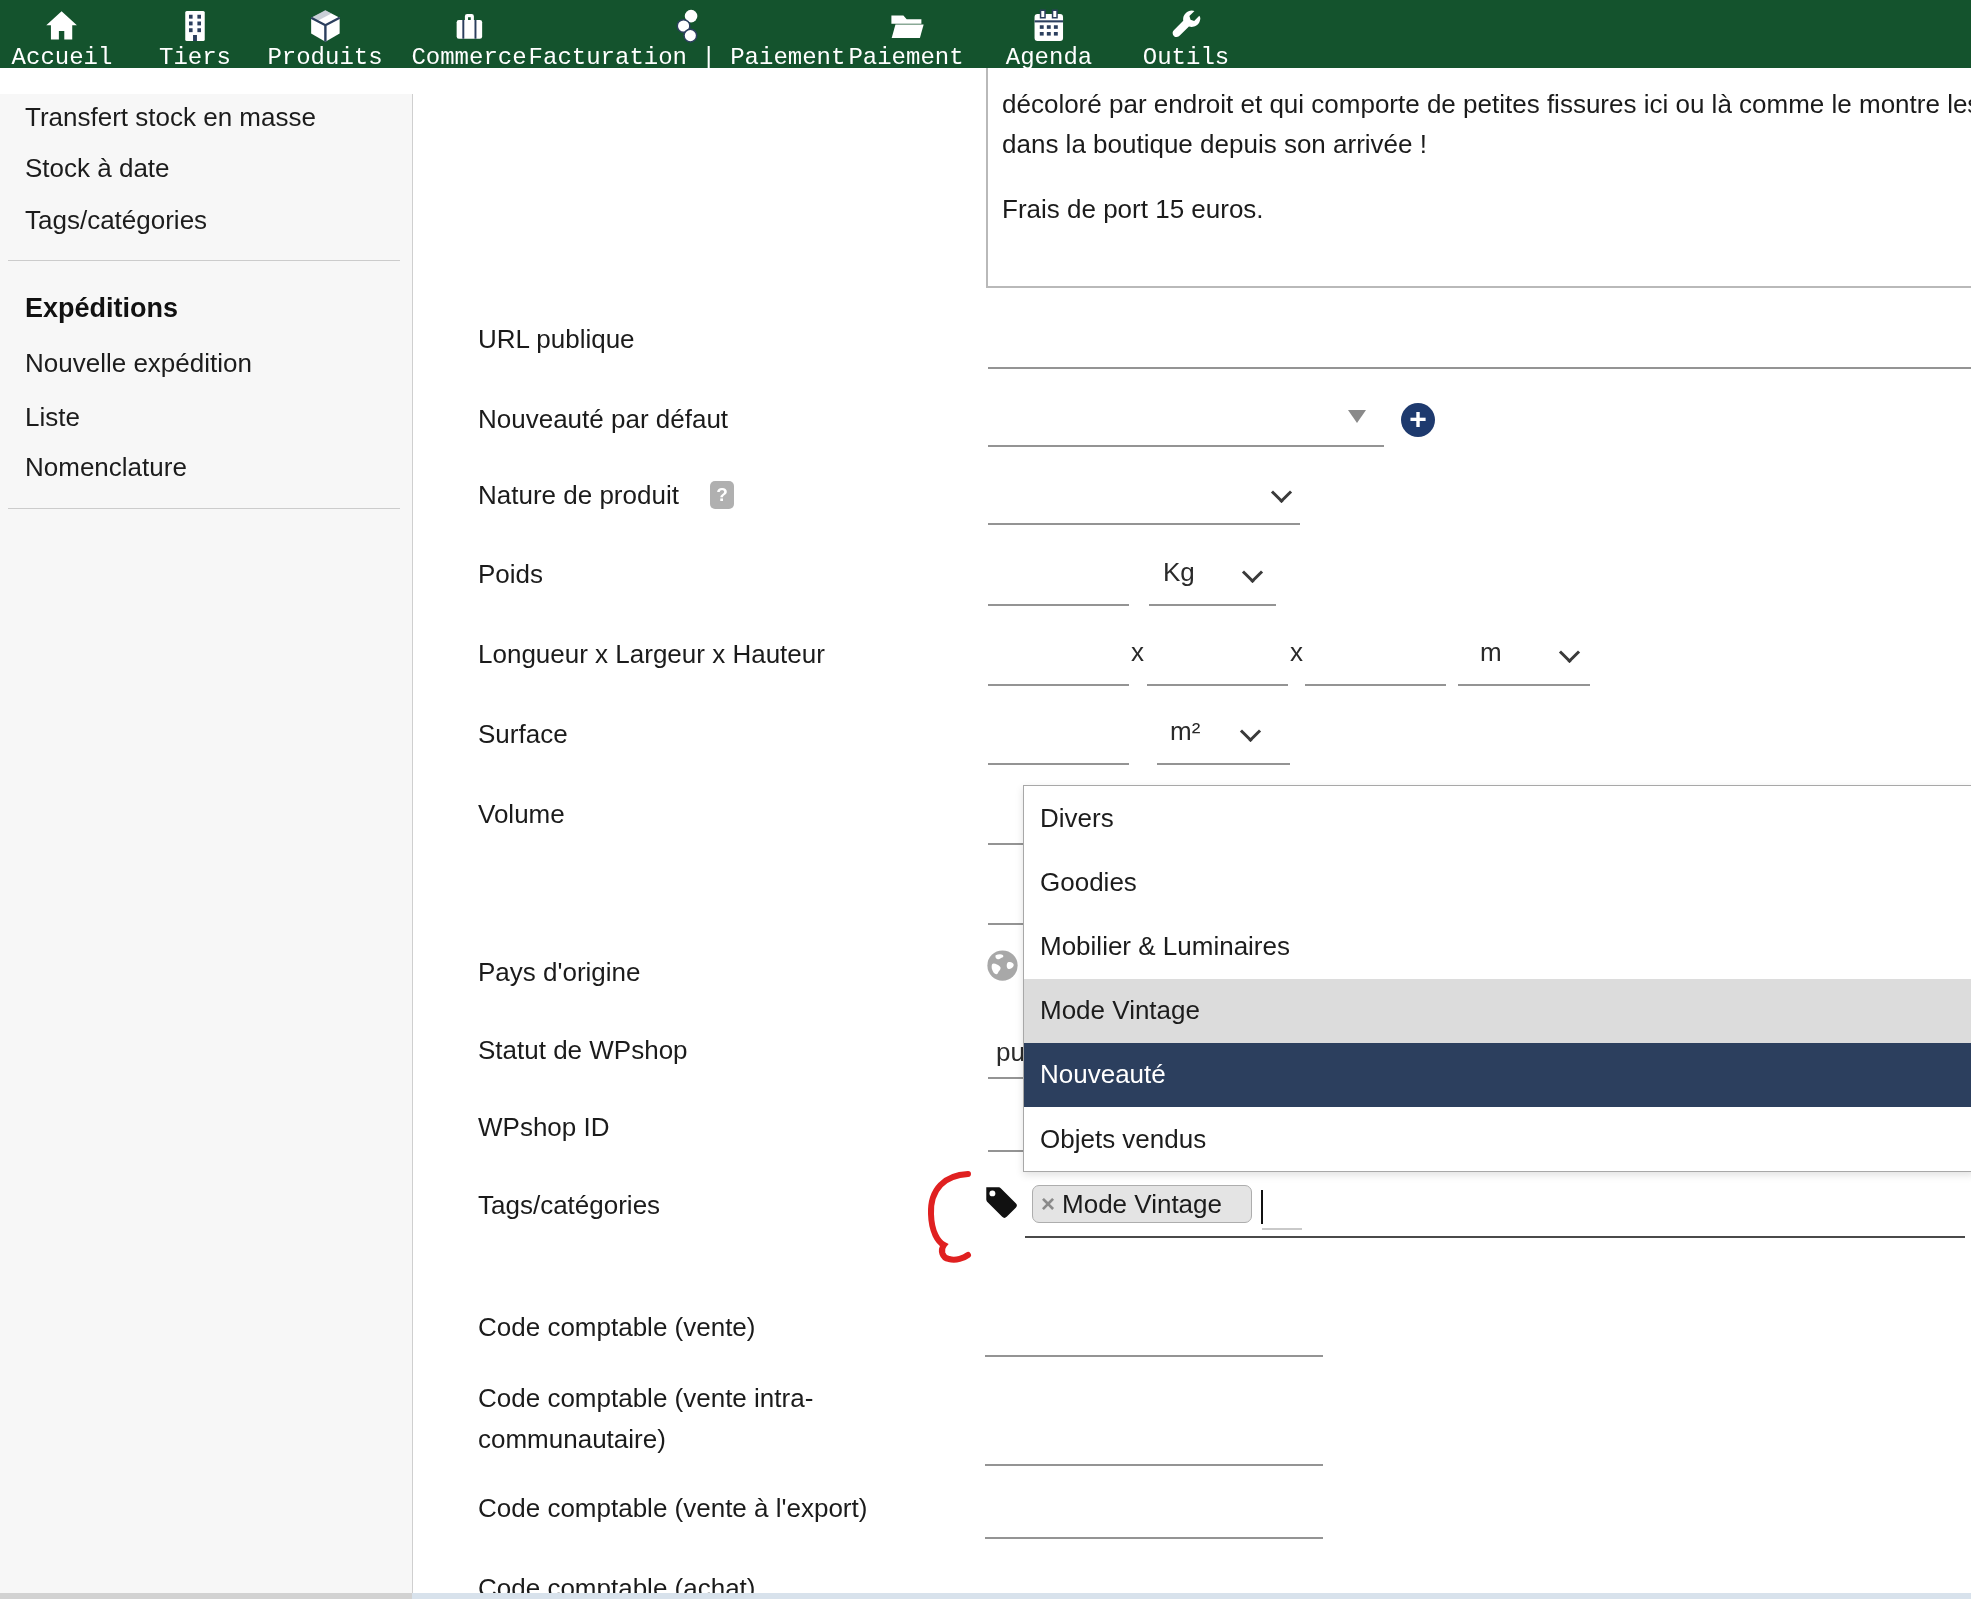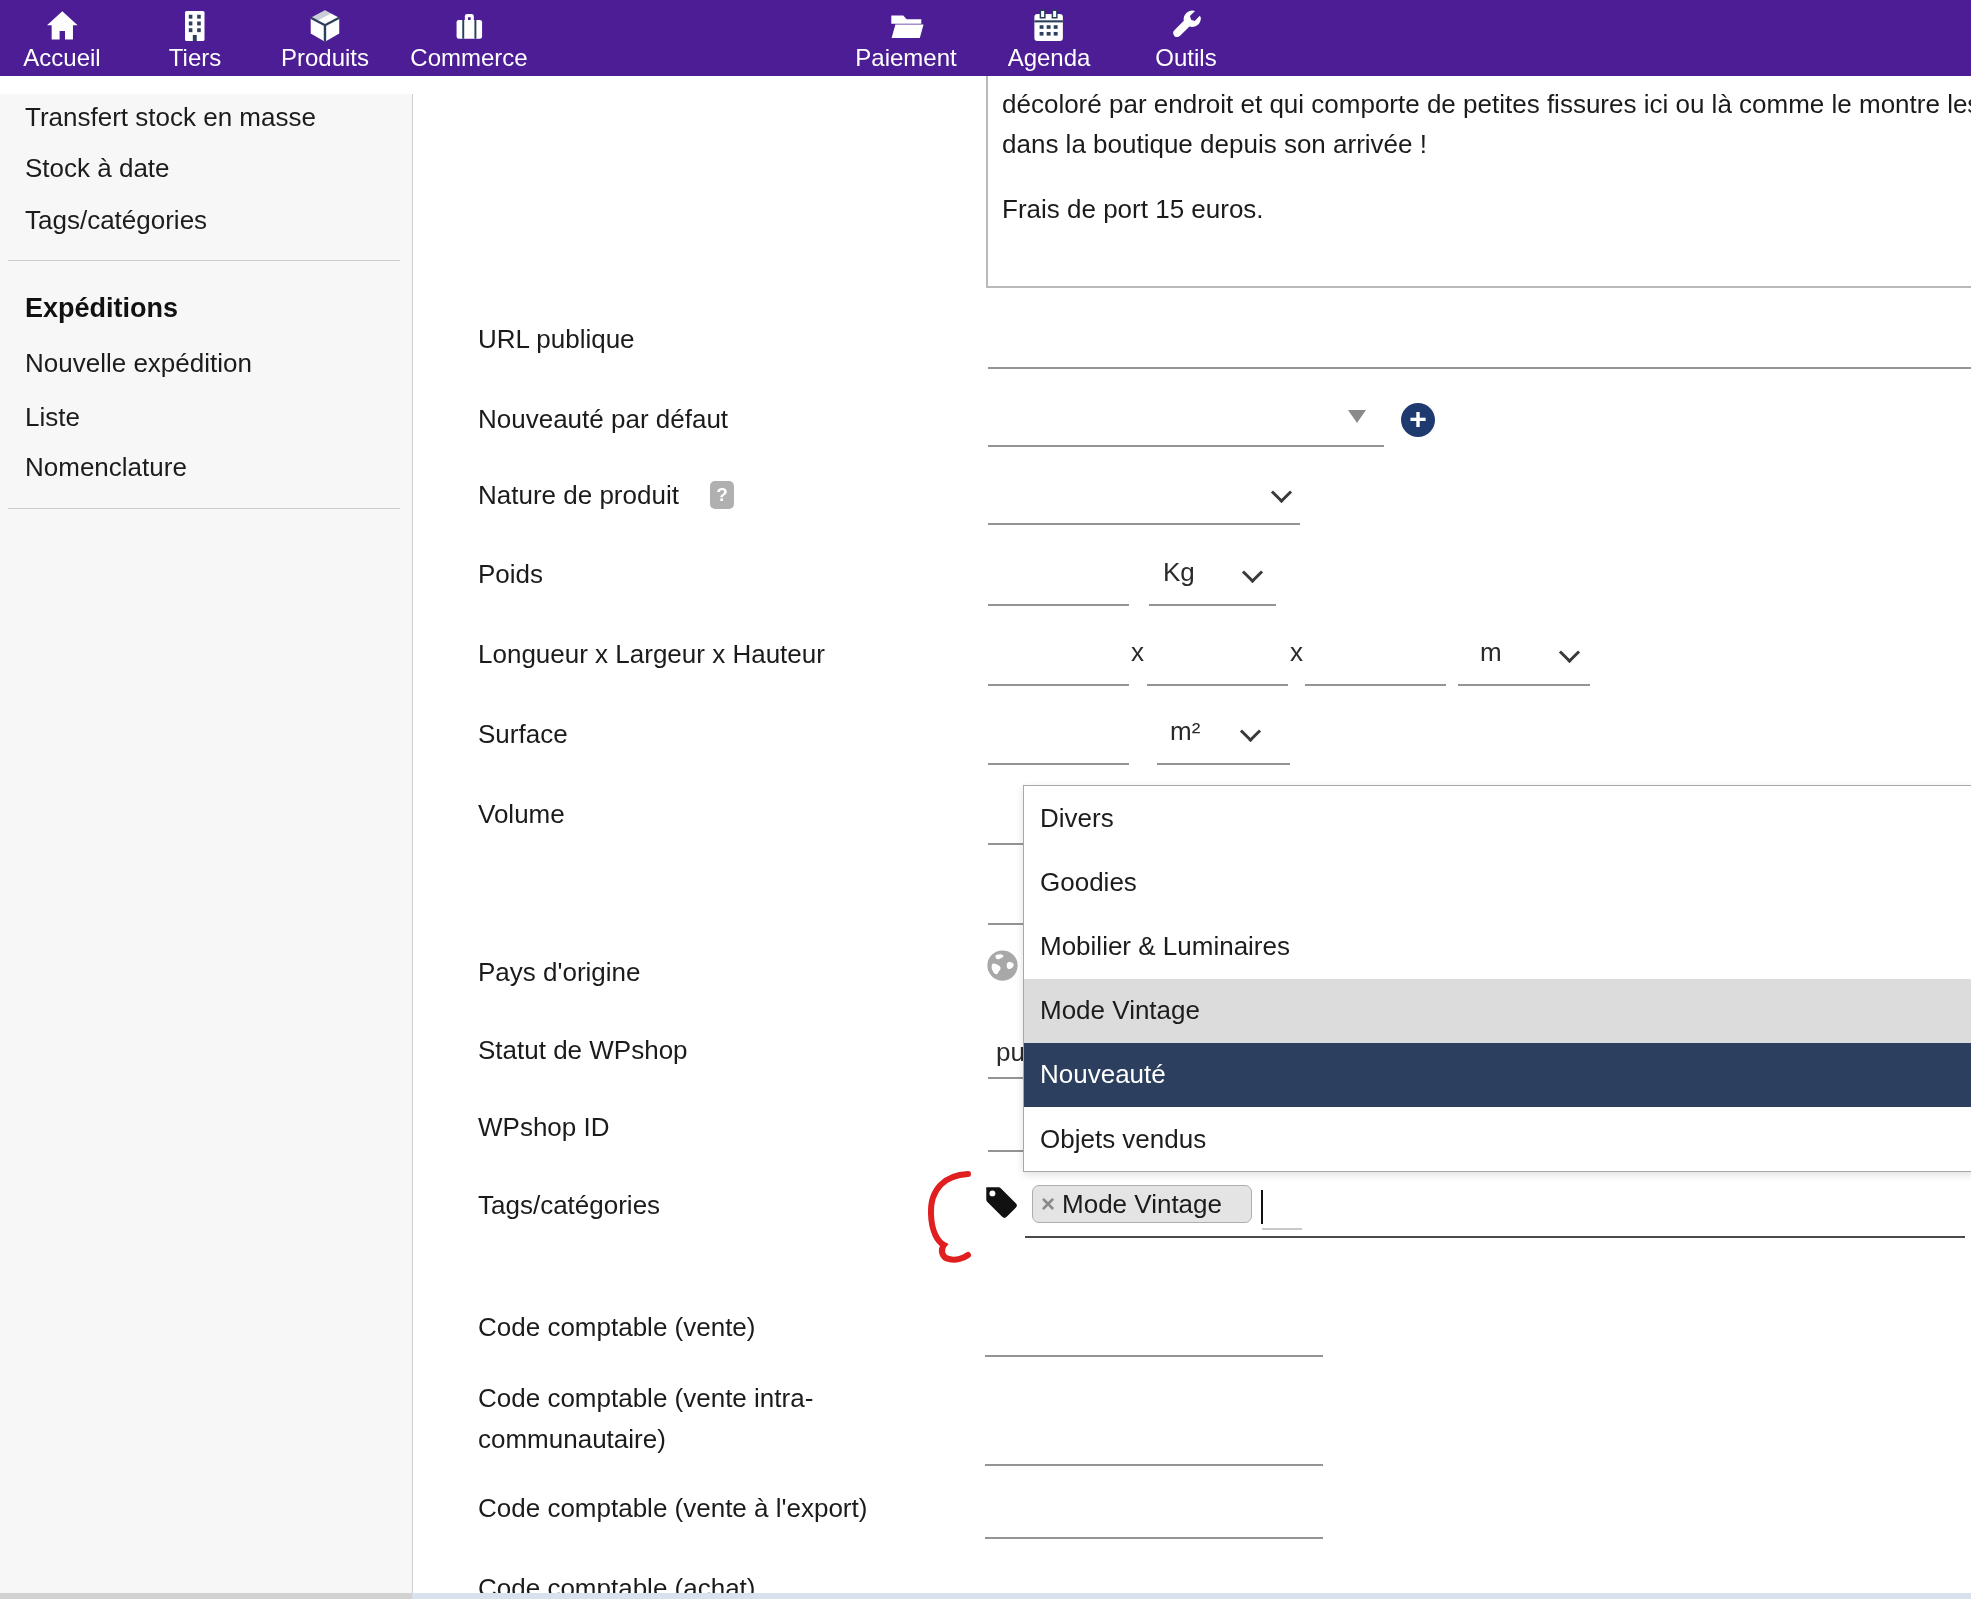--- a/index.html
+++ b/index.html
@@ -1,20 +1,20 @@
 <!DOCTYPE html>
 <html><head>
 <meta charset="utf-8">
 <style>
   html,body{margin:0;padding:0;background:#fff;}
   #app{position:relative;width:1971px;height:1599px;overflow:hidden;
        font-family:"Liberation Sans", sans-serif;color:#1b1b1b;background:#fff;}
 
   
-  .navbar{position:absolute;left:0;top:0;width:100%;height:76px;background:#4c1d95;z-index:30;}
+  .navbar{position:absolute;left:0;top:0;width:100%;height:68px;background:#14532d;z-index:30;font-family:Liberation Mono, monospace;}
   .nav-item{position:absolute;top:0;height:94px;transform:translateX(-50%);text-align:center;cursor:pointer;}
   .nav-item .nicon{display:block;margin:8px auto 2px auto;width:36px;height:36px;}
   .nav-item .nlabel{display:block;color:#fff;font-size:24px;line-height:24px;white-space:nowrap;}
   .nav-caret{position:absolute;bottom:0;transform:translateX(-50%);width:0;height:0;
              border-left:14px solid transparent;border-right:14px solid transparent;border-bottom:15px solid #fff;}
 
   
   .sidebar{position:absolute;left:0;top:94px;width:412px;height:1505px;background:#f7f7f7;
            border-right:1px solid #cfcfcf;z-index:2;}
   .side-link{position:absolute;left:25px;transform:translateY(-50%);font-size:26px;color:#1c1c1c;white-space:nowrap;cursor:pointer;}
@@ -119,20 +119,30 @@
         <svg width="36" height="36" viewBox="0 0 24 24">
             <rect x="3.5" y="8" width="17" height="12.5" rx="1.5" fill="#fff"></rect>
           <path d="M9 8V5.5A1.5 1.5 0 0 1 10.5 4h3A1.5 1.5 0 0 1 15 5.5V8h-2.1V6.1h-1.8V8z" fill="#fff"></path>
           <rect x="7.3" y="8" width="1.3" height="12.5" fill="#2c3f5e"></rect>
             <rect x="15.4" y="8" width="1.3" height="12.5" fill="#2c3f5e"></rect>
           </svg>
       </span>
       <span class="nlabel">Commerce</span>
     </div>
 
+    <div class="nav-item" style="left:687px">
+      <span class="nicon">
+        <svg width="36" height="36" viewBox="0 0 24 24" fill="#fff">
+          <circle cx="15" cy="5.4" r="4.2"></circle>
+            <circle cx="10" cy="12" r="4.2" stroke="#2c3f5e" stroke-width="1"></circle>
+          <circle cx="14.5" cy="18.4" r="4.2" stroke="#2c3f5e" stroke-width="1"></circle>
+          </svg>
+      </span>
+      <span class="nlabel">Facturation | Paiement</span>
+    </div>
 
     <div class="nav-item" style="left:906px">
       <span class="nicon">
         <svg width="36" height="36" viewBox="0 0 24 24" fill="#fff">
           <path d="M2 5h8l2.2 2.5H22v3H2z"></path>
             <path d="M2.2 20 4.7 11h18.8L21 20z"></path>
           </svg>
       </span>
       <span class="nlabel">Paiement</span>
     </div>

